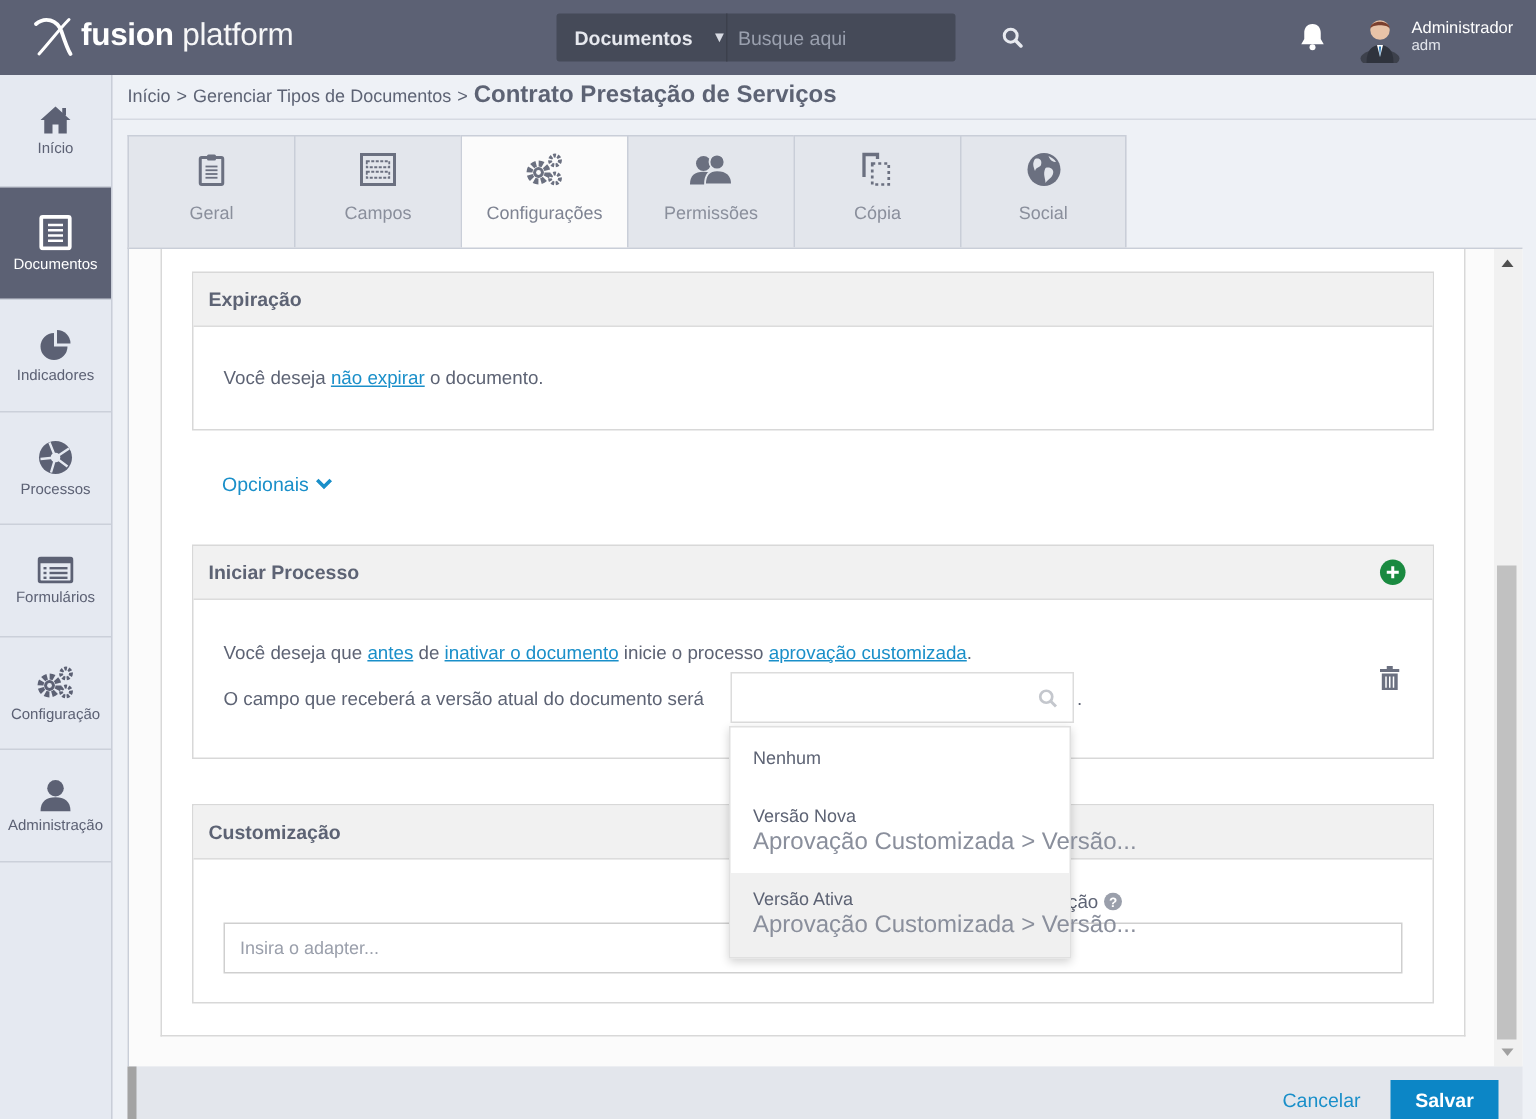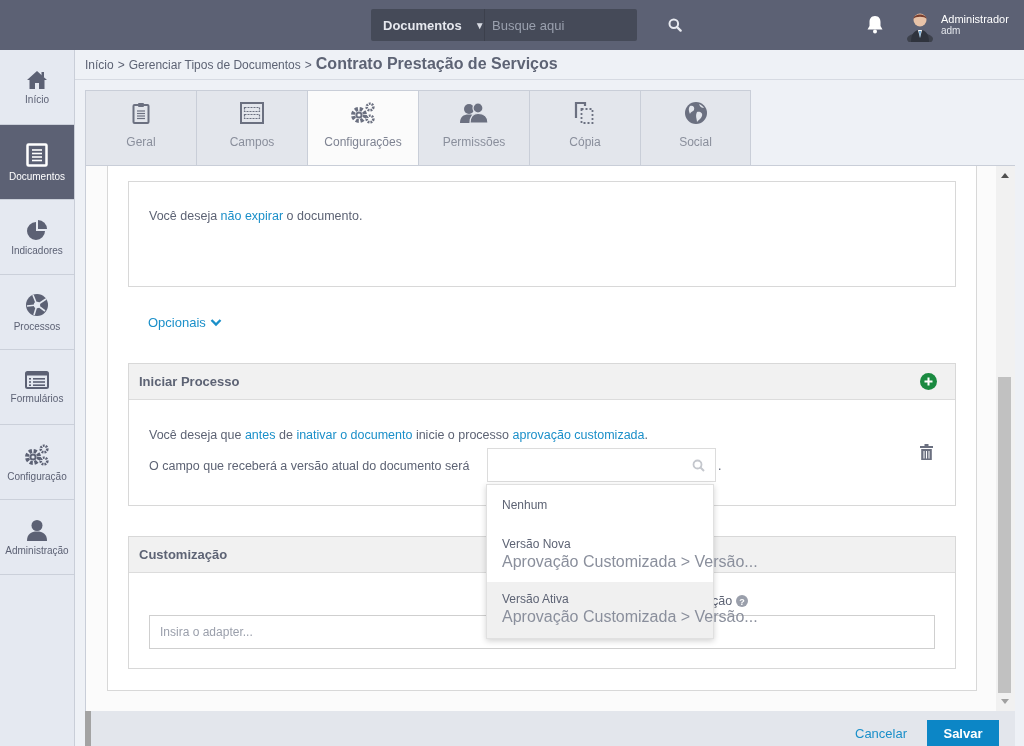--- a/index.html
+++ b/index.html
@@ -48,21 +48,21 @@
   .tab.active .tlbl { color: #7e8392; }
   .tab-icon { height: 26px; display: flex; align-items: center; justify-content: center; }
 
   
   .panel { position: absolute; left: 85px; top: 165px; width: 930px; height: 546px; background: #fbfbfb; border-left: 1px solid #c9ced8; border-top: 1px solid #c9ced8; overflow: hidden; }
   .inner { position: absolute; left: 21px; top: -1px; width: 870px; height: 526px; background: #fff; border: 1px solid #d8d8d8; border-top: none; }
 
   .card { position: absolute; left: 20px; width: 828px; background: #fff; border: 1px solid #d8d8d8; }
   .card-head { height: 36px; background: #f1f1f1; border-bottom: 1px solid #dcdcdc; padding-left: 10px; display: flex; align-items: center; font-size: 13px; color: #5d6374; font-weight: bold; position: relative; }
   .card-body { position: relative; font-size: 12.5px; color: #5d6374; }
-  .link { color: #1a8fc9; cursor: pointer; }
+  .link { color: #1a8fc9; cursor: pointer; text-decoration: underline; }
 
   .opcionais { position: absolute; left: 40px; top: 150px; font-size: 13px; color: #1a8fc9; display: flex; align-items: center; cursor: pointer; }
 
   .add-btn { position: absolute; right: 18px; top: 9px; width: 17px; height: 17px; border-radius: 50%; background: #1a8a40; display: flex; align-items: center; justify-content: center; cursor: pointer; }
   .trash { position: absolute; right: 22px; top: 44px; cursor: pointer; }
 
   .select-box { position: absolute; left: 358px; top: 48px; width: 229px; height: 34px; background: #fff; border: 1px solid #dcdcdc; }
   .select-box .sicon { position: absolute; right: 10px; top: 10px; }
 
   .dropdown { position: absolute; left: 486px; top: 484px; width: 228px; height: 155px; background: #fff; border: 1px solid #e0e0e0; box-shadow: 0 2px 6px rgba(0,0,0,0.18); z-index: 5; }
@@ -82,20 +82,27 @@
 
   
   .footer { position: absolute; left: 85px; top: 711px; width: 930px; height: 35px; background: #e3e6ec; border-left: 6px solid #a3a3a3; }
   .cancel { position: absolute; left: 764px; top: 15px; font-size: 13px; color: #1a8fc9; cursor: pointer; }
   .save { position: absolute; left: 836px; top: 9px; width: 72px; height: 26px; background: #0c86c6; color: #fff; font-weight: bold; font-size: 13px; border: none; display: flex; align-items: center; justify-content: center; font-family: "Liberation Sans", sans-serif; cursor: pointer; }
 </style>
 </head>
 <body>
 
 <div class="topbar">
+  <div class="logo">
+    <svg viewBox="0 0 28 30">
+      <path d="M2 7 C8 2, 16 4, 19 12 C21 18, 23 24, 25 27" stroke="#fff" stroke-width="2.6" fill="none" stroke-linecap="round"></path>
+      <path d="M24 4 C18 10, 12 18, 4 27" stroke="#fff" stroke-width="2" fill="none" stroke-linecap="round"></path>
+    </svg>
+    <div class="logo-text"><b>fusion</b> <span>platform</span></div>
+  </div>
 
   <div class="search-group">
     <div class="search-scope">
       <span>Documentos</span>
       <span class="caret">▼</span>
     </div>
     <input class="search-input" placeholder="Busque aqui" style="">
     <div class="search-btn">
       <svg width="14" height="14" viewBox="0 0 14 14">
         <circle cx="5.8" cy="5.8" r="4.3" stroke="#e8eaf0" stroke-width="2" fill="none"></circle>
@@ -265,20 +272,21 @@
       </svg>
     </div>
     <span class="tlbl">Social</span>
   </div>
 </div>
 
 <div class="panel">
   <div class="inner">
 
     <div class="card" style="top:16px; height:106px;">
+      <div class="card-head">Expiração</div>
       <div class="card-body" style="padding: 27px 0 0 20px;">
         <span>Você deseja </span><span class="link">não expirar</span><span> o documento.</span>
       </div>
     </div>
 
     <div class="opcionais">
       <span>Opcionais</span>
       <svg width="12" height="9" viewBox="0 0 12 9" style="margin-left:4px;">
         <path d="M1.5 2 L6 6.5 L10.5 2" stroke="#1a8fc9" stroke-width="2.4" fill="none"></path>
       </svg>

